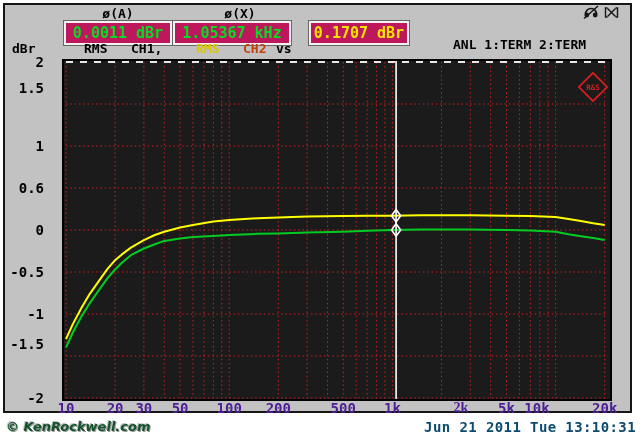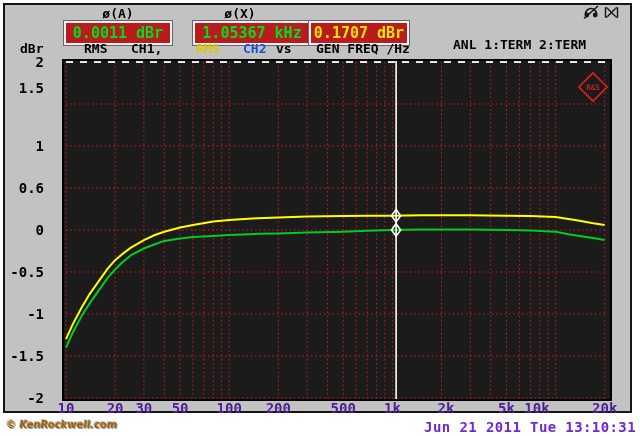--- a/index.html
+++ b/index.html
@@ -3,59 +3,58 @@
 <meta charset="utf-8">
 <style>
   html,body{margin:0;padding:0;}
   body{width:640px;height:436px;background:#ffffff;overflow:hidden;
        font-family:"DejaVu Sans Mono","Liberation Mono",monospace;}
   #page{position:relative;width:640px;height:436px;}
   .screen{position:absolute;left:3px;top:3px;width:629px;height:410px;
           background:#c2c2c2;border:2px solid #161616;box-sizing:border-box;}
   .fn-label{position:absolute;top:6px;height:15px;font-size:13px;font-weight:bold;
             color:#000;text-align:center;}
-  .vbox{position:absolute;top:21px;height:20px;background:#b91c1c;
+  .vbox{position:absolute;top:21px;height:20px;background:#be185d;
         border:2px solid #f2f2f2;box-shadow:0 0 0 1px #666;
         font-size:15px;font-weight:bold;text-align:center;line-height:20px;}
   .row2{position:absolute;top:41px;height:15px;font-size:13px;font-weight:bold;color:#000;white-space:pre;}
   .status{position:absolute;left:453px;top:5px;font-size:13px;font-weight:bold;
           color:#000;line-height:16px;white-space:pre;}
   .icons{position:absolute;left:583px;top:5px;width:36px;height:15px;}
   .ylab{position:absolute;left:2px;width:42px;height:16px;text-align:right;
         font-size:14px;font-weight:bold;color:#000;}
   .xlab{position:absolute;top:400px;width:44px;height:15px;text-align:center;
         font-size:14px;font-weight:bold;color:#4c1d95;}
   #plot{position:absolute;left:62px;top:59px;}
-  .watermark{position:absolute;left:6px;top:419px;font-size:10px;font-weight:bold;
+  .watermark{position:absolute;left:6px;top:419px;font-size:13px;font-weight:bold;
              font-style:italic;font-family:"DejaVu Sans","Liberation Sans",sans-serif;
-             color:#a16207;text-shadow:1px 1px 0 #9a9a9a,-1px -1px 0 #c6c6c6;}
+             color:#14532d;text-shadow:1px 1px 0 #9a9a9a,-1px -1px 0 #c6c6c6;}
   .datetime{position:absolute;right:4px;top:419px;font-size:14px;font-weight:bold;
             letter-spacing:0.4px;}
 </style>
 </head>
 <body>
 
 <div id="page">
 
   <div class="screen"></div>
 
   <div class="fn-label" style="left:181px;width:118px;">ø(X)</div>
   <div class="fn-label" style="left:64px;width:108px;">ø(A)</div>
 
   <div class="vbox" style="left: 64px; width: 104px; color: rgb(0, 221, 34);">0.0011 dBr</div>
-  <div class="vbox" style="left: 193px; width: 114px; color: rgb(0, 221, 34);">1.05367 kHz</div>
+  <div class="vbox" style="left: 173px; width: 114px; color: rgb(0, 221, 34);">1.05367 kHz</div>
   <div class="vbox" style="left: 309px; width: 96px; color: rgb(245, 228, 0);">0.1707 dBr</div>
 
-  <div class="row2" style="left:20px;">dBr</div>
+  <div class="row2" style="left:12px;">dBr</div>
   <div class="row2" style="left:84px;">RMS</div>
   <div class="row2" style="left:131px;">CH1,</div>
   <div class="row2" style="left: 196px; color: rgb(216, 200, 0);">RMS</div>
-  <div class="row2" style="left: 243px; color: #1d4ed8;">CH2</div>
+  <div class="row2" style="left: 243px; color: #c2410c;">CH2</div>
   <div class="row2" style="left:276px;">vs</div>
-  <div class="row2" style="left:316px;">GEN FREQ /Hz</div>
 
   <div class="status">
     <div>ANL 1:TERM 2:TERM</div>
     <div>SWP TERMINATED</div>
   </div>
   <div class="icons">
     <svg width="36" height="15" viewBox="0 0 36 15">
       <g stroke="#161616" fill="none">
         <path d="M2.5,9 A5.5,5.5 0 0 1 13.5,9" stroke-width="1.6"></path>
         <circle cx="3.8" cy="10" r="2.4" fill="#161616" stroke="none"></circle>
@@ -123,34 +122,34 @@
       <path d="M 334.1053931733182 164.7076 L 338.7053931733182 170.9076 L 334.1053931733182 177.1076 L 329.50539317331817 170.9076 Z" fill="none" stroke="#ffffff" stroke-width="1.6"></path>
     </svg>
   <div id="yaxis">
       <div class="ylab" style="top: 54px;">2</div>
       <div class="ylab" style="top: 80px;">1.5</div>
       <div class="ylab" style="top: 138px;">1</div>
       <div class="ylab" style="top: 180px;">0.6</div>
       <div class="ylab" style="top: 222px;">0</div>
       <div class="ylab" style="top: 264px;">-0.5</div>
       <div class="ylab" style="top: 306px;">-1</div>
-      <div class="ylab" style="top: 348px;">-1.5</div>
+      <div class="ylab" style="top: 336px;">-1.5</div>
       <div class="ylab" style="top: 390px;">-2</div>
     </div>
   <div id="xaxis">
       <div class="xlab" style="left: 44px;">10</div>
       <div class="xlab" style="left: 93.1281px;">20</div>
       <div class="xlab" style="left: 121.866px;">30</div>
       <div class="xlab" style="left: 158.072px;">50</div>
       <div class="xlab" style="left: 207.2px;">100</div>
       <div class="xlab" style="left: 256.328px;">200</div>
       <div class="xlab" style="left: 321.272px;">500</div>
       <div class="xlab" style="left: 370.4px;">1k</div>
-      <div class="xlab" style="left: 424px;">2k</div>
+      <div class="xlab" style="left: 439px; font-family: Liberation Serif, serif;">2k</div>
       <div class="xlab" style="left: 484.472px;">5k</div>
       <div class="xlab" style="left: 515px;">10k</div>
       <div class="xlab" style="left: 582.728px;">20k</div>
     </div>
 
   <div class="watermark">© KenRockwell.com</div>
-  <div class="datetime" style="color: #6d28d9;">Jun 21 2011 Tue 13:10:31</div>
+  <div class="datetime" style="color: #0c4a6e;">Jun 21 2011 Tue 13:10:31</div>
 
 </div>
 
 </body></html>

